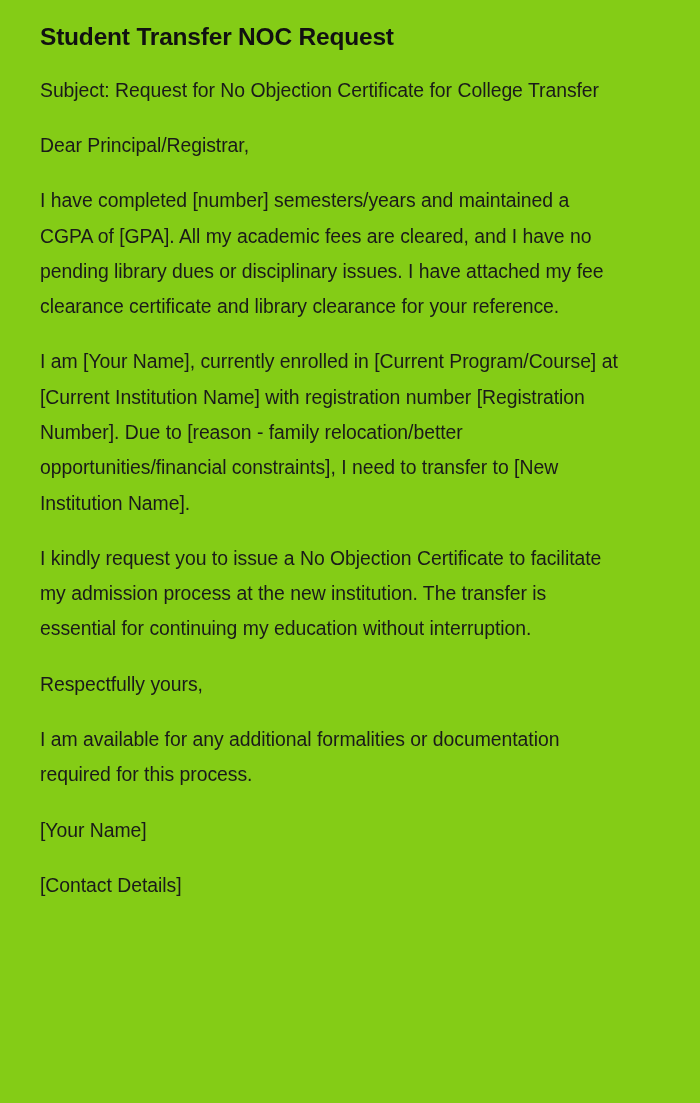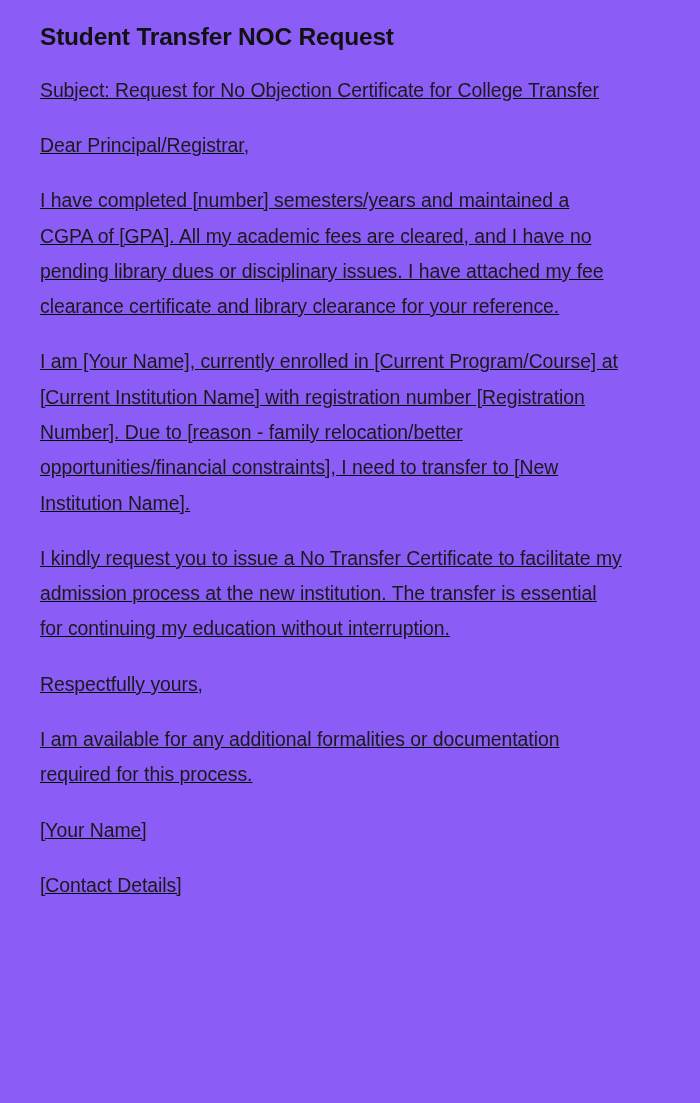--- a/index.html
+++ b/index.html
@@ -9,35 +9,34 @@
   }
   body {
     width: 700px;
     min-height: 1103px;
     font-family: "Liberation Sans", "DejaVu Sans", sans-serif;
     -webkit-font-smoothing: antialiased;
   }
   .page {
     width: 700px;
     min-height: 1103px;
-    background: #8b5cf6;
+    background: #84cc16;
     box-sizing: border-box;
     padding: 22px 78px 20px 40px;
   }
   .doc-title {
     font-size: 24.5px;
     font-weight: 700;
     line-height: 1.25;
     color: #111111;
     letter-spacing: -0.2px;
     margin: 0 0 20px 0;
   }
   .doc-body {
     display: block;
-    text-decoration: underline;
   }
   .para {
     font-size: 19.4px;
     line-height: 35.3px;
     color: #1a1a1a;
     margin: 0 0 20px 0;
     letter-spacing: -0.05px;
     word-spacing: 0.1px;
     max-width: 592px;
   }
@@ -55,21 +54,21 @@
   <div class="doc-body">
 
     <p class="para">Subject: Request for No Objection Certificate for College Transfer</p>
 
     <p class="para">Dear Principal/Registrar,</p>
 
     <p class="para">I have completed [number] semesters/years and maintained a CGPA of [GPA]. All my academic fees are cleared, and I have no pending library dues or disciplinary issues. I have attached my fee clearance certificate and library clearance for your reference.</p>
 
     <p class="para">I am [Your Name], currently enrolled in [Current Program/Course] at [Current Institution Name] with registration number [Registration Number]. Due to [reason - family relocation/better opportunities/financial constraints], I need to transfer to [New Institution Name].</p>
 
-    <p class="para">I kindly request you to issue a No Transfer Certificate to facilitate my admission process at the new institution. The transfer is essential for continuing my education without interruption.</p>
+    <p class="para">I kindly request you to issue a No Objection Certificate to facilitate my admission process at the new institution. The transfer is essential for continuing my education without interruption.</p>
 
     <p class="para">Respectfully yours,</p>
 
     <p class="para">I am available for any additional formalities or documentation required for this process.</p>
 
     <p class="para">[Your Name]</p>
 
 
     <p class="para">[Contact Details]</p>
 

